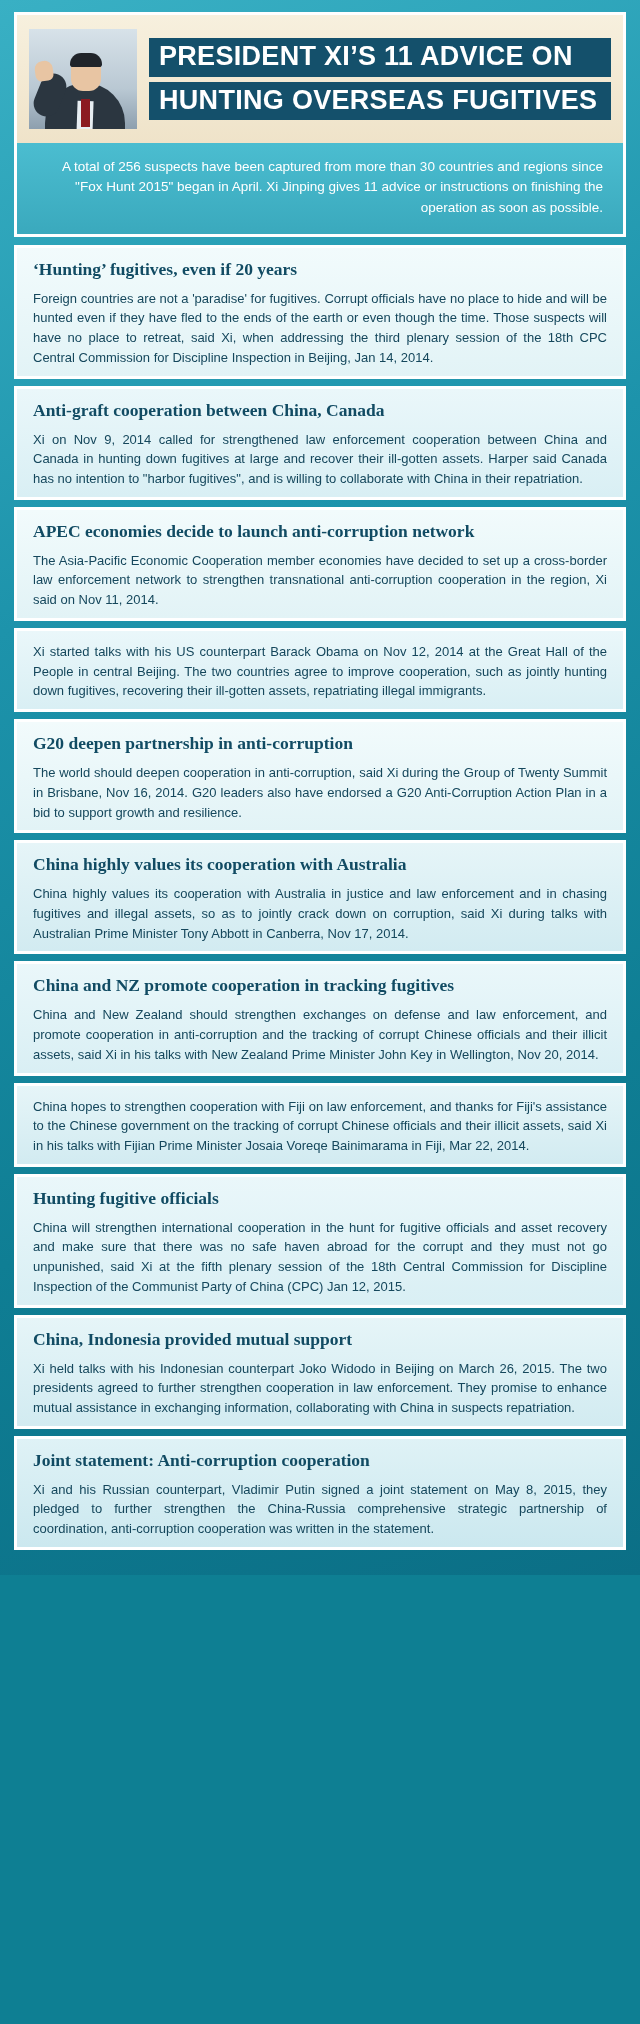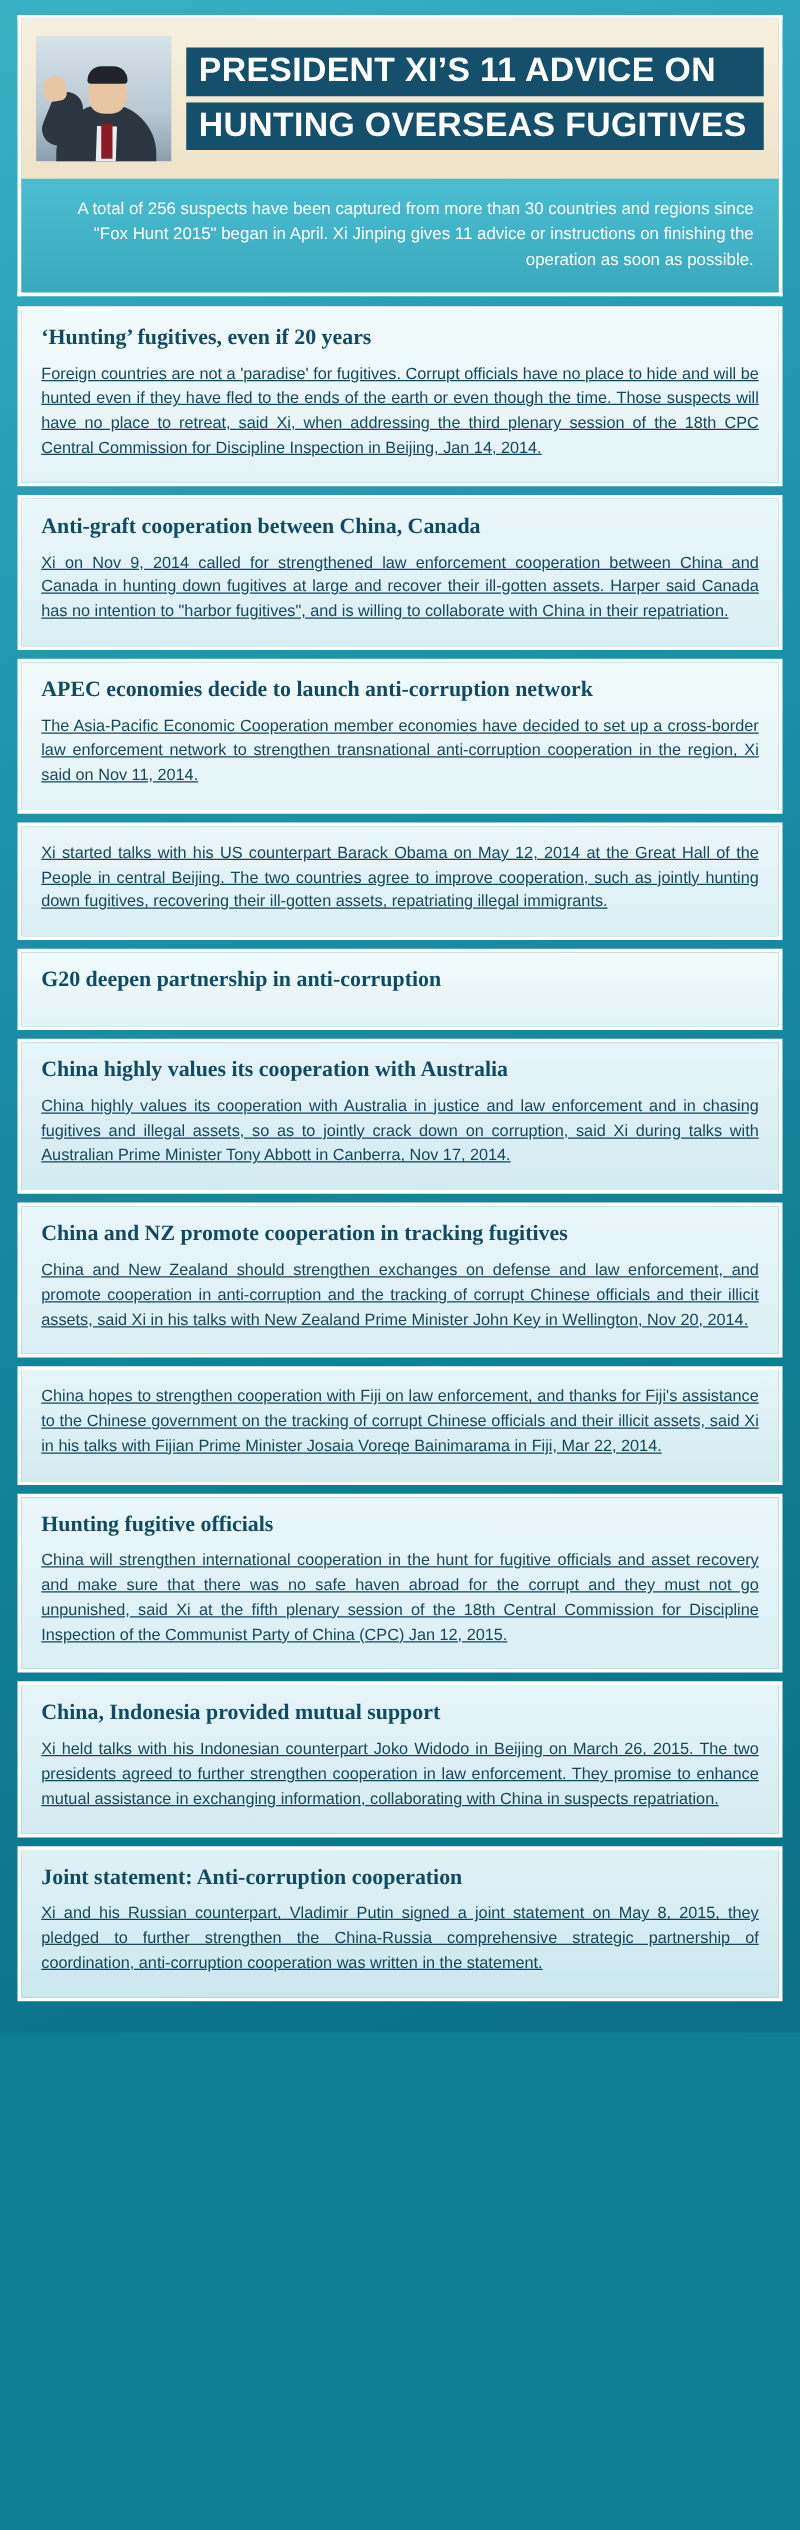--- a/index.html
+++ b/index.html
@@ -102,42 +102,41 @@
     line-height: 1.5;
     padding: 14px 20px 16px 20px;
     text-align: right;
   }
 
   
   .cards { margin-top: 8px; }
   .card {
     border: 3px solid #ffffff;
     margin-bottom: 7px;
-    padding: 11px 16px 18px 16px;
+    padding: 11px 16px 8px 16px;
     background: #e9f7f9;
   }
   .card.tone-a { background: linear-gradient(180deg,#f2fbfc 0%, #e2f3f6 100%); }
   .card.tone-b { background: linear-gradient(180deg,#eaf7fa 0%, #d9eff4 100%); }
   .card.tone-c { background: linear-gradient(180deg,#e6f5f8 0%, #d2ebf1 100%); }
   .card.tone-d { background: linear-gradient(180deg,#dff2f6 0%, #cbe8ef 100%); }
   .card-title {
     font-family: "Liberation Serif", serif;
     font-weight: bold;
     font-size: 17.5px;
     color: #114b63;
     margin: 0 0 8px 0;
     line-height: 1.25;
   }
   .card-body {
     font-size: 13px;
     line-height: 1.52;
     color: #15475c;
     margin: 0;
     text-align: justify;
-    text-decoration: underline;
   }
 </style>
 </head>
 <body>
 
 <div class="infographic">
 
   <div class="header">
     <div class="header-photo">
       <div class="photo-sky"></div>
@@ -168,25 +167,26 @@
       <h2 class="card-title">Anti-graft cooperation between China, Canada</h2>
       <p class="card-body">Xi on Nov 9, 2014 called for strengthened law enforcement cooperation between China and Canada in hunting down fugitives at large and recover their ill-gotten assets. Harper said Canada has no intention to "harbor fugitives", and is willing to collaborate with China in their repatriation.</p>
     </div>
 
     <div class="card tone-a">
       <h2 class="card-title">APEC economies decide to launch anti-corruption network</h2>
       <p class="card-body">The Asia-Pacific Economic Cooperation member economies have decided to set up a cross-border law enforcement network to strengthen transnational anti-corruption cooperation in the region, Xi said on Nov 11, 2014.</p>
     </div>
 
     <div class="card tone-b">
-      <p class="card-body">Xi started talks with his US counterpart Barack Obama on May 12, 2014 at the Great Hall of the People in central Beijing. The two countries agree to improve cooperation, such as jointly hunting down fugitives, recovering their ill-gotten assets, repatriating illegal immigrants.</p>
+      <p class="card-body">Xi started talks with his US counterpart Barack Obama on Nov 12, 2014 at the Great Hall of the People in central Beijing. The two countries agree to improve cooperation, such as jointly hunting down fugitives, recovering their ill-gotten assets, repatriating illegal immigrants.</p>
     </div>
 
     <div class="card tone-a">
       <h2 class="card-title">G20 deepen partnership in anti-corruption</h2>
+      <p class="card-body">The world should deepen cooperation in anti-corruption, said Xi during the Group of Twenty Summit in Brisbane, Nov 16, 2014. G20 leaders also have endorsed a G20 Anti-Corruption Action Plan in a bid to support growth and resilience.</p>
     </div>
 
     <div class="card tone-c">
       <h2 class="card-title">China highly values its cooperation with Australia</h2>
       <p class="card-body">China highly values its cooperation with Australia in justice and law enforcement and in chasing fugitives and illegal assets, so as to jointly crack down on corruption, said Xi during talks with Australian Prime Minister Tony Abbott in Canberra, Nov 17, 2014.</p>
     </div>
 
     <div class="card tone-b">
       <h2 class="card-title">China and NZ promote cooperation in tracking fugitives</h2>
       <p class="card-body">China and New Zealand should strengthen exchanges on defense and law enforcement, and promote cooperation in anti-corruption and the tracking of corrupt Chinese officials and their illicit assets, said Xi in his talks with New Zealand Prime Minister John Key in Wellington, Nov 20, 2014.</p>

